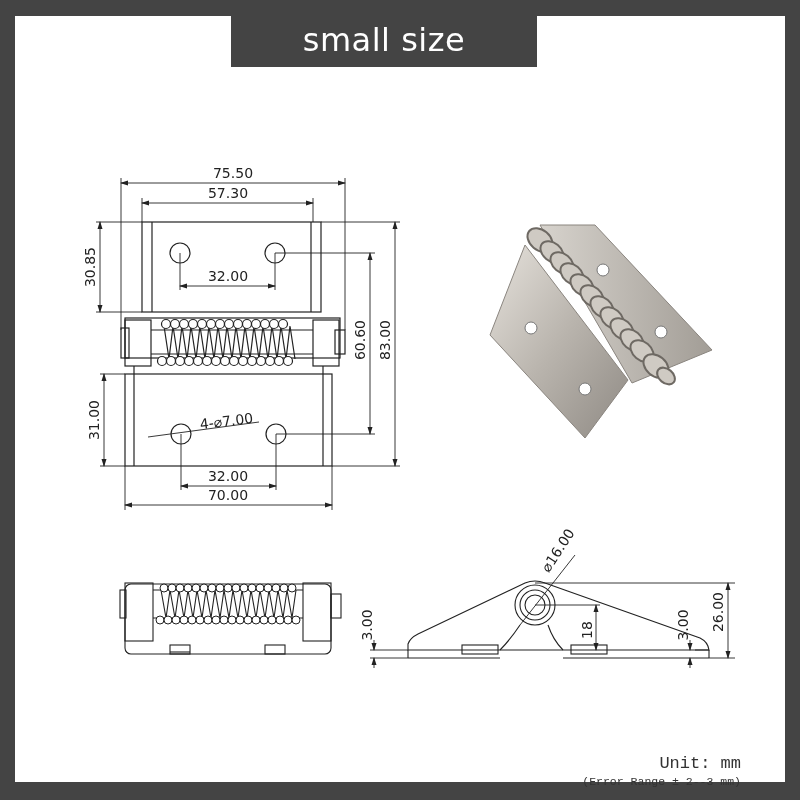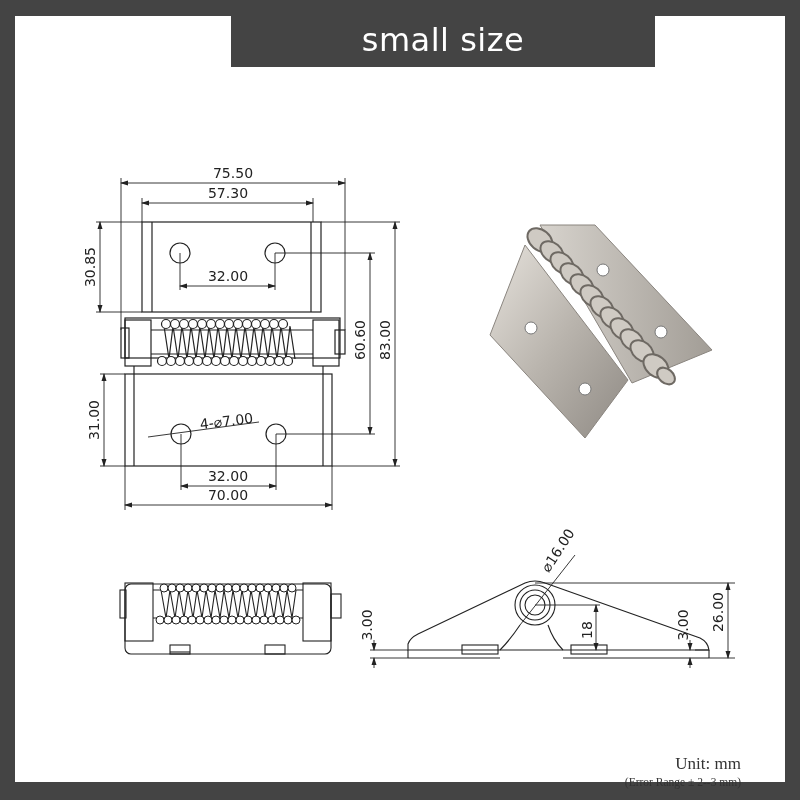--- a/index.html
+++ b/index.html
@@ -1,21 +1,21 @@
 <!DOCTYPE html>
 <html><head>
 <meta charset="utf-8">
 <style>
   html,body{margin:0;padding:0;}
   body{width:800px;height:800px;background:#444444;position:relative;overflow:hidden;font-family:"Liberation Sans",sans-serif;}
   .canvas{position:absolute;left:15px;top:16px;width:770px;height:766px;background:#ffffff;}
-  .title-bar{position:absolute;left:216px;top:0;width:424px;height:51px;background:#444444;color:#fff;text-align:center;font-size:32px;line-height:48px;font-family:"DejaVu Sans",sans-serif;letter-spacing:0.5px;}
+  .title-bar{position:absolute;left:216px;top:0;width:306px;height:51px;background:#444444;color:#fff;text-align:center;font-size:32px;line-height:48px;font-family:"DejaVu Sans",sans-serif;letter-spacing:0.5px;}
   svg{position:absolute;left:0;top:0;}
   .dim{font-family:"DejaVu Sans",sans-serif;font-size:14px;fill:#222;}
-  .unit{position:absolute;right:44px;top:738px;text-align:right;color:#333;font-family:Liberation Serif, serif;}
+  .unit{position:absolute;right:44px;top:738px;text-align:right;color:#333;font-family:Liberation Mono, monospace;}
   .unit .u1{font-size:17px;line-height:20px;}
   .unit .u2{font-size:11.5px;line-height:16px;text-align:right;}
 </style>
 </head>
 <body>
 
 <div class="canvas">
   <div class="title-bar">
     <span>small size</span>
   </div>

